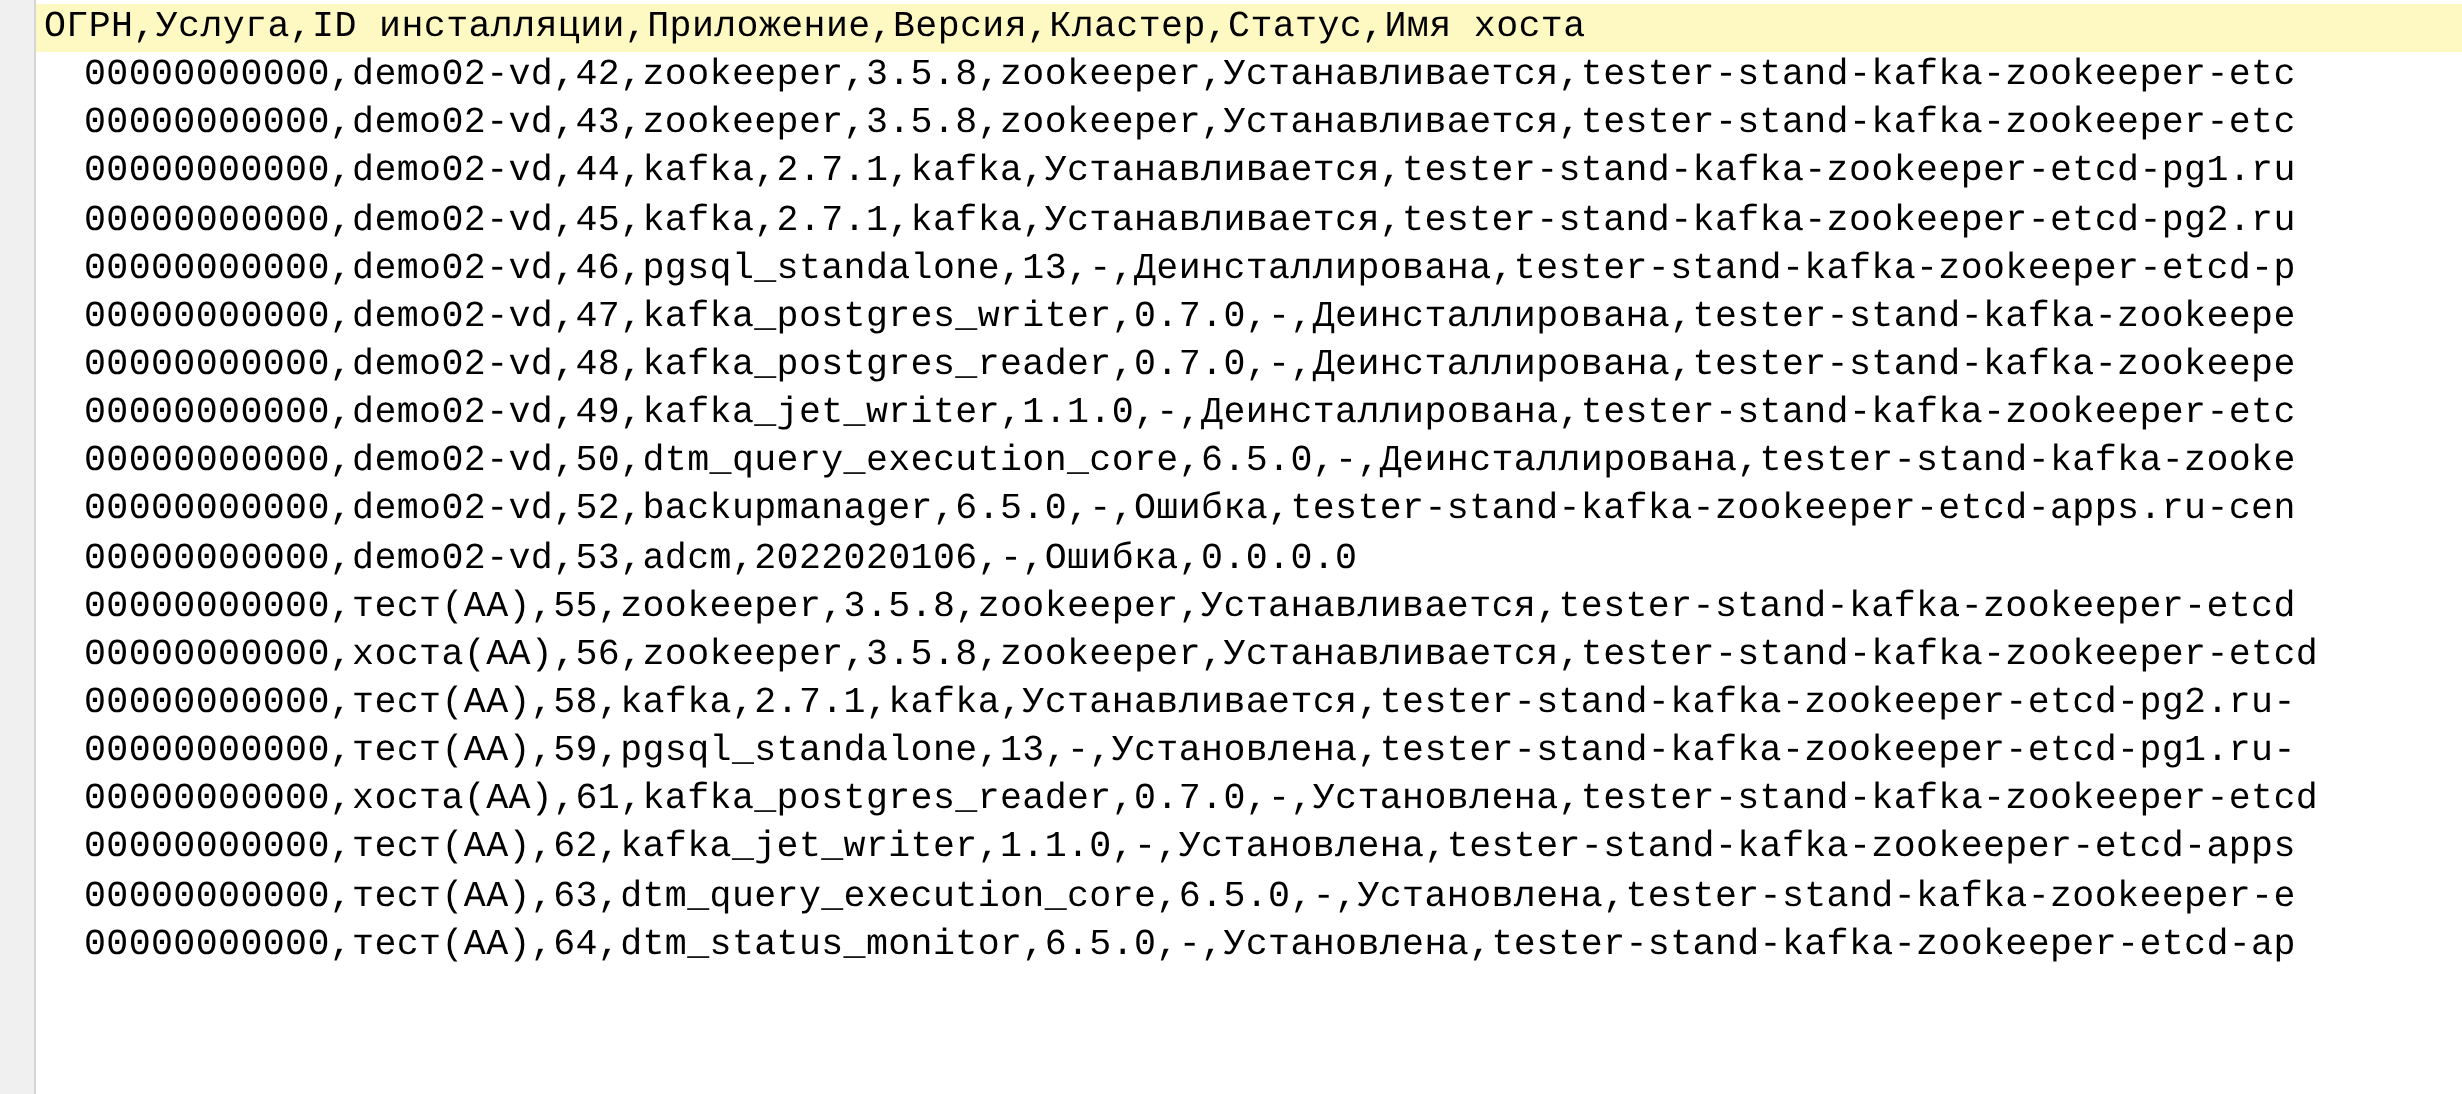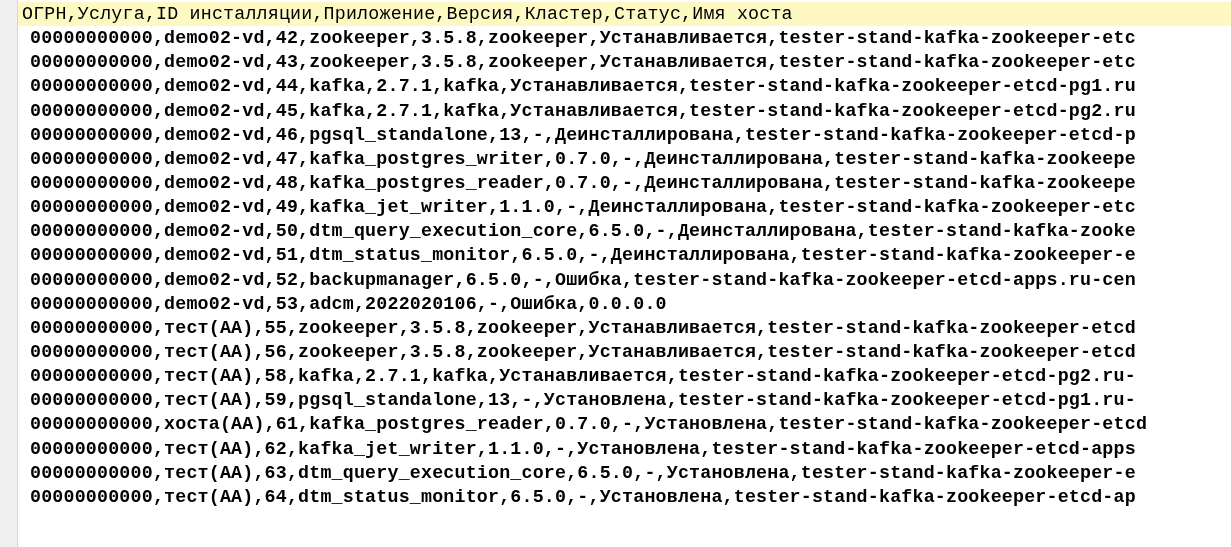--- a/index.html
+++ b/index.html
@@ -17,43 +17,42 @@
     .gutter {
       position:absolute; left:0; top:0; bottom:0; width:18px;
       background:#f0f0f0;
       border-right:1px solid #d5d5d5;
     }
     .content { position:absolute; left:18px; right:0; top:2px; }
     .header {
       background:#fef9c3;
       padding-left:4px;
     }
-    .row { padding-left:12px;font-weight:bold; }
+    .row { padding-left:24px; }
   </style>
 </head>
 <body>
 
 <div class="gutter"></div>
 <div class="content">
   <div class="header">ОГРН,Услуга,ID инсталляции,Приложение,Версия,Кластер,Статус,Имя хоста</div>
   <div id="rows">
       <div class="row">00000000000,demo02-vd,42,zookeeper,3.5.8,zookeeper,Устанавливается,tester-stand-kafka-zookeeper-etc</div>
       <div class="row">00000000000,demo02-vd,43,zookeeper,3.5.8,zookeeper,Устанавливается,tester-stand-kafka-zookeeper-etc</div>
       <div class="row">00000000000,demo02-vd,44,kafka,2.7.1,kafka,Устанавливается,tester-stand-kafka-zookeeper-etcd-pg1.ru</div>
       <div class="row">00000000000,demo02-vd,45,kafka,2.7.1,kafka,Устанавливается,tester-stand-kafka-zookeeper-etcd-pg2.ru</div>
       <div class="row">00000000000,demo02-vd,46,pgsql_standalone,13,-,Деинсталлирована,tester-stand-kafka-zookeeper-etcd-p</div>
       <div class="row">00000000000,demo02-vd,47,kafka_postgres_writer,0.7.0,-,Деинсталлирована,tester-stand-kafka-zookeepe</div>
       <div class="row">00000000000,demo02-vd,48,kafka_postgres_reader,0.7.0,-,Деинсталлирована,tester-stand-kafka-zookeepe</div>
       <div class="row">00000000000,demo02-vd,49,kafka_jet_writer,1.1.0,-,Деинсталлирована,tester-stand-kafka-zookeeper-etc</div>
       <div class="row">00000000000,demo02-vd,50,dtm_query_execution_core,6.5.0,-,Деинсталлирована,tester-stand-kafka-zooke</div>
-      <div class="row">00000000000,demo02-vd,51,dtm_status_monitor,6.5.0,-,Деинсталлирована,tester-stand-kafka-zookeeper-e</div>
       <div class="row">00000000000,demo02-vd,52,backupmanager,6.5.0,-,Ошибка,tester-stand-kafka-zookeeper-etcd-apps.ru-cen</div>
       <div class="row">00000000000,demo02-vd,53,adcm,2022020106,-,Ошибка,0.0.0.0</div>
       <div class="row">00000000000,тест(AA),55,zookeeper,3.5.8,zookeeper,Устанавливается,tester-stand-kafka-zookeeper-etcd</div>
-      <div class="row">00000000000,тест(AA),56,zookeeper,3.5.8,zookeeper,Устанавливается,tester-stand-kafka-zookeeper-etcd</div>
+      <div class="row">00000000000,хоста(AA),56,zookeeper,3.5.8,zookeeper,Устанавливается,tester-stand-kafka-zookeeper-etcd</div>
       <div class="row">00000000000,тест(AA),58,kafka,2.7.1,kafka,Устанавливается,tester-stand-kafka-zookeeper-etcd-pg2.ru-</div>
       <div class="row">00000000000,тест(AA),59,pgsql_standalone,13,-,Установлена,tester-stand-kafka-zookeeper-etcd-pg1.ru-</div>
       <div class="row">00000000000,хоста(AA),61,kafka_postgres_reader,0.7.0,-,Установлена,tester-stand-kafka-zookeeper-etcd</div>
       <div class="row">00000000000,тест(AA),62,kafka_jet_writer,1.1.0,-,Установлена,tester-stand-kafka-zookeeper-etcd-apps</div>
       <div class="row">00000000000,тест(AA),63,dtm_query_execution_core,6.5.0,-,Установлена,tester-stand-kafka-zookeeper-e</div>
       <div class="row">00000000000,тест(AA),64,dtm_status_monitor,6.5.0,-,Установлена,tester-stand-kafka-zookeeper-etcd-ap</div>
     </div>
 </div>
 
 </body></html>

